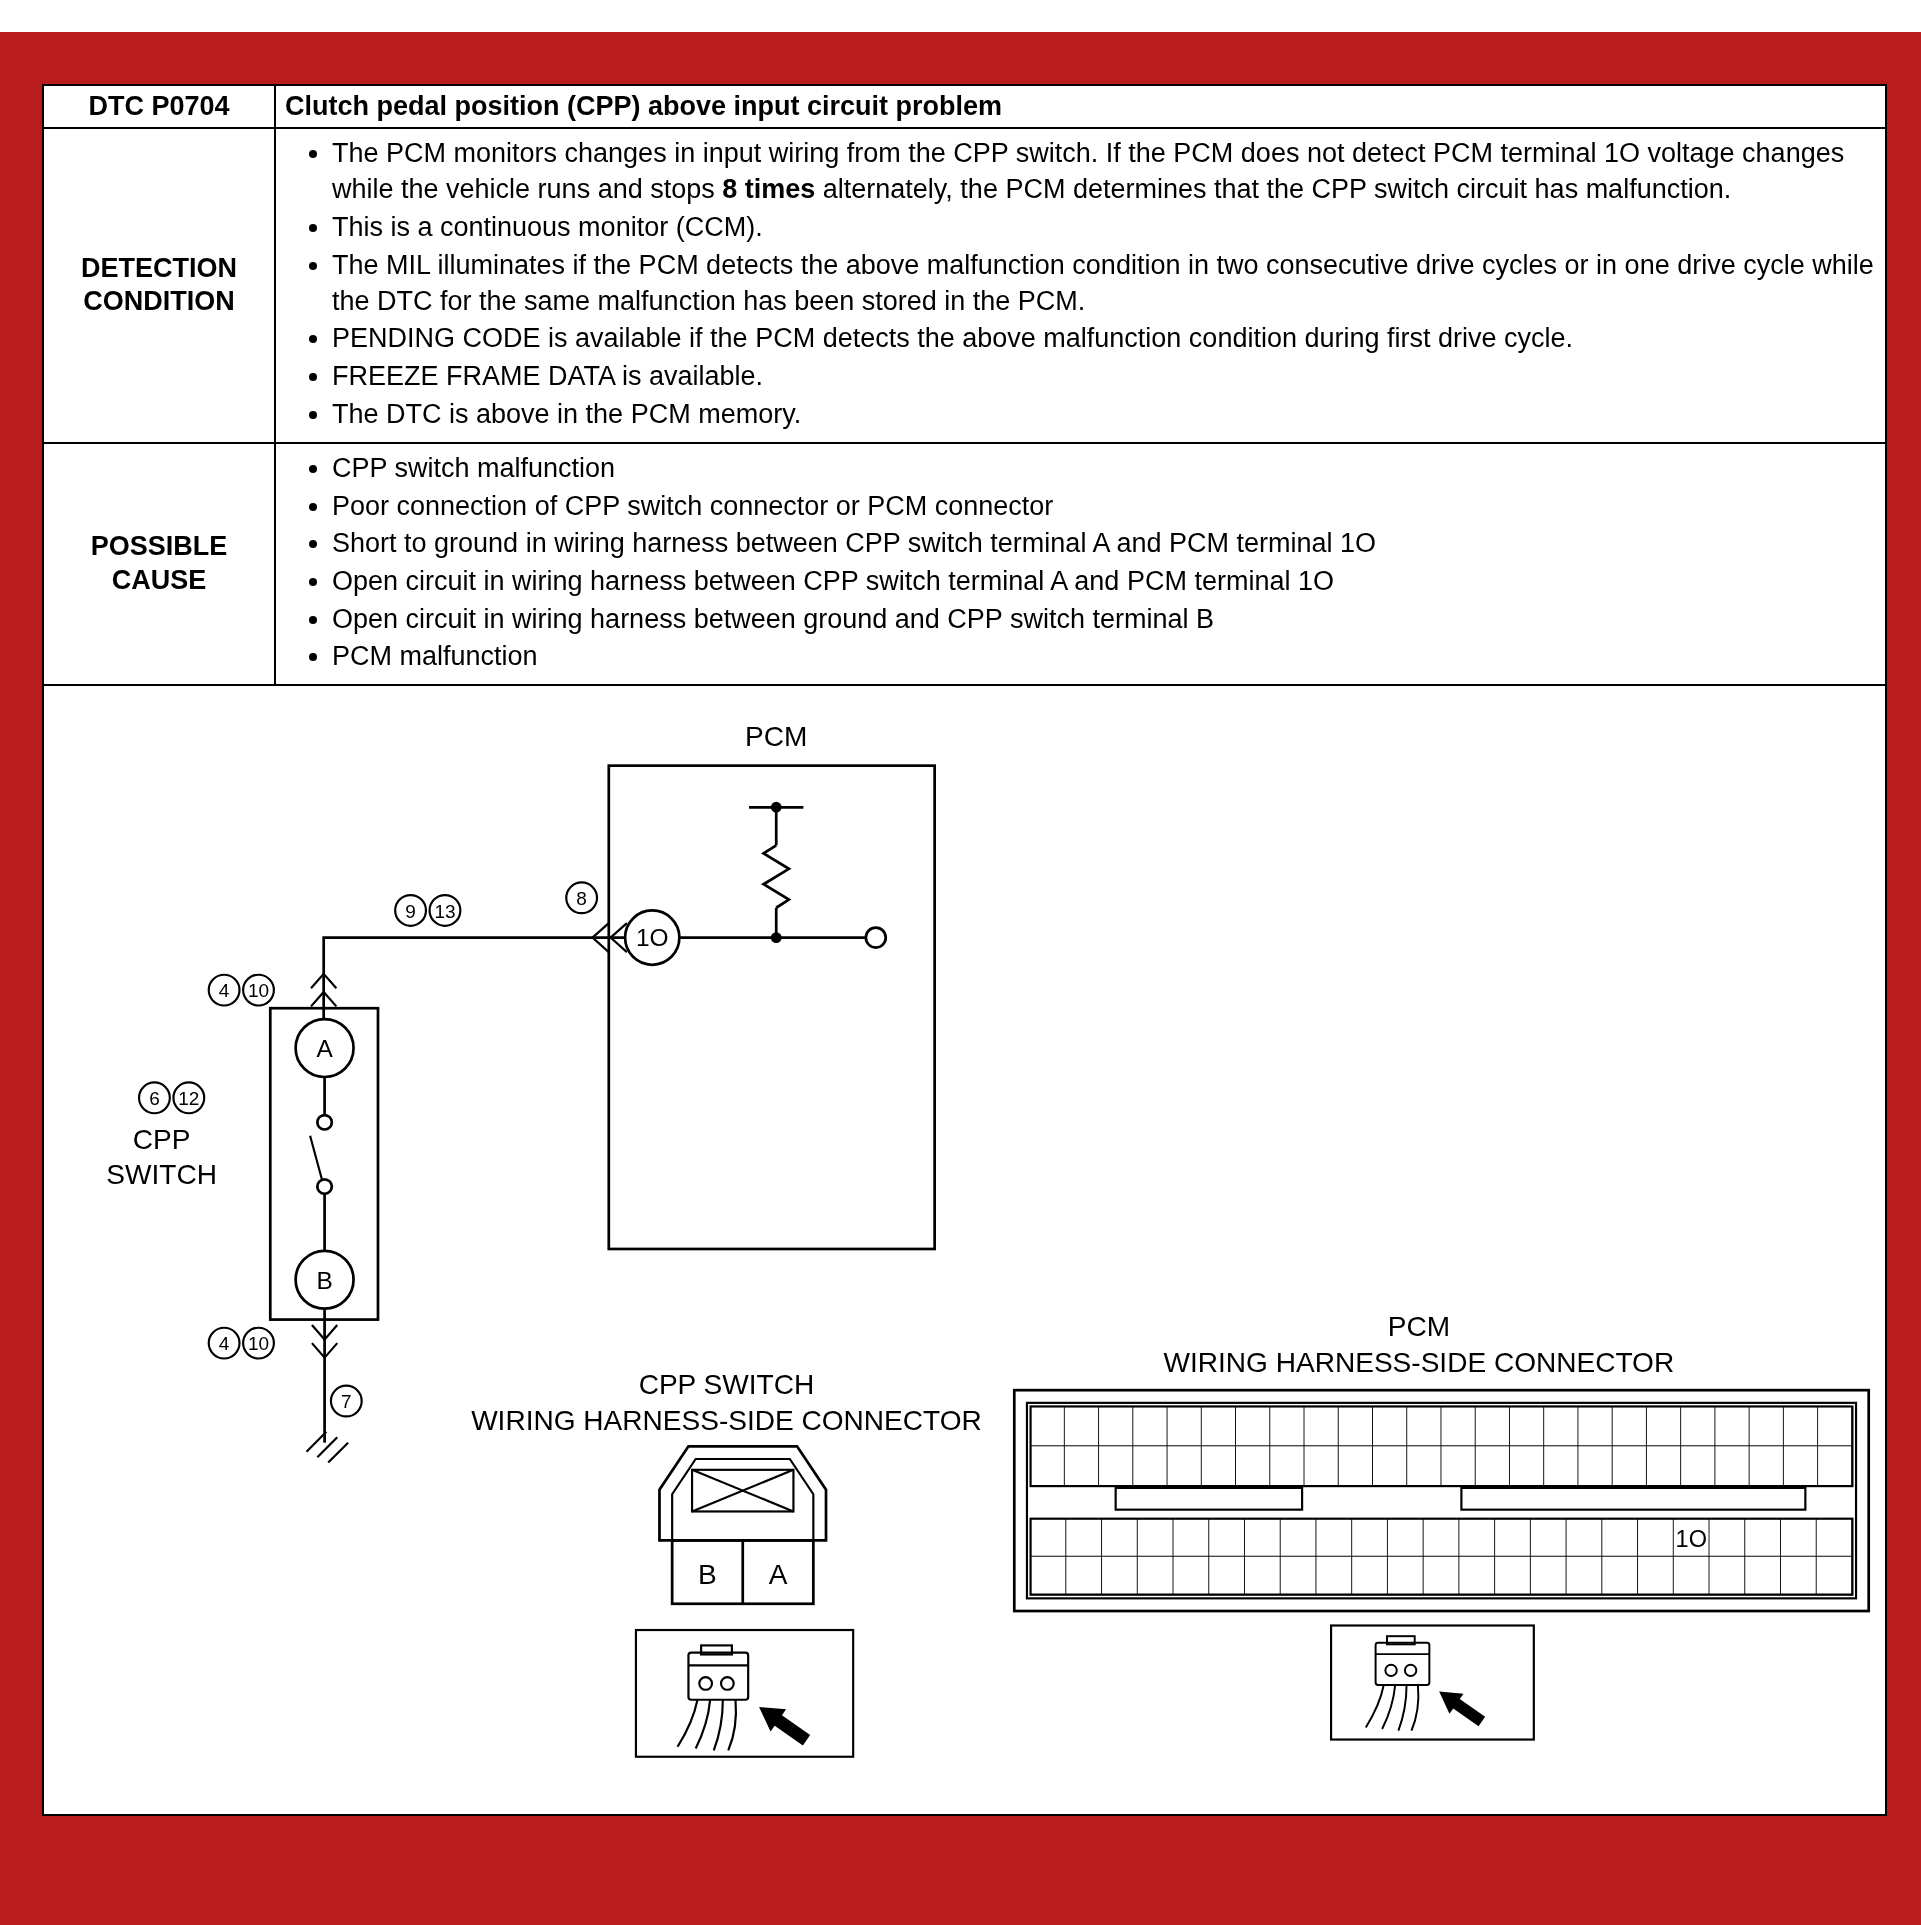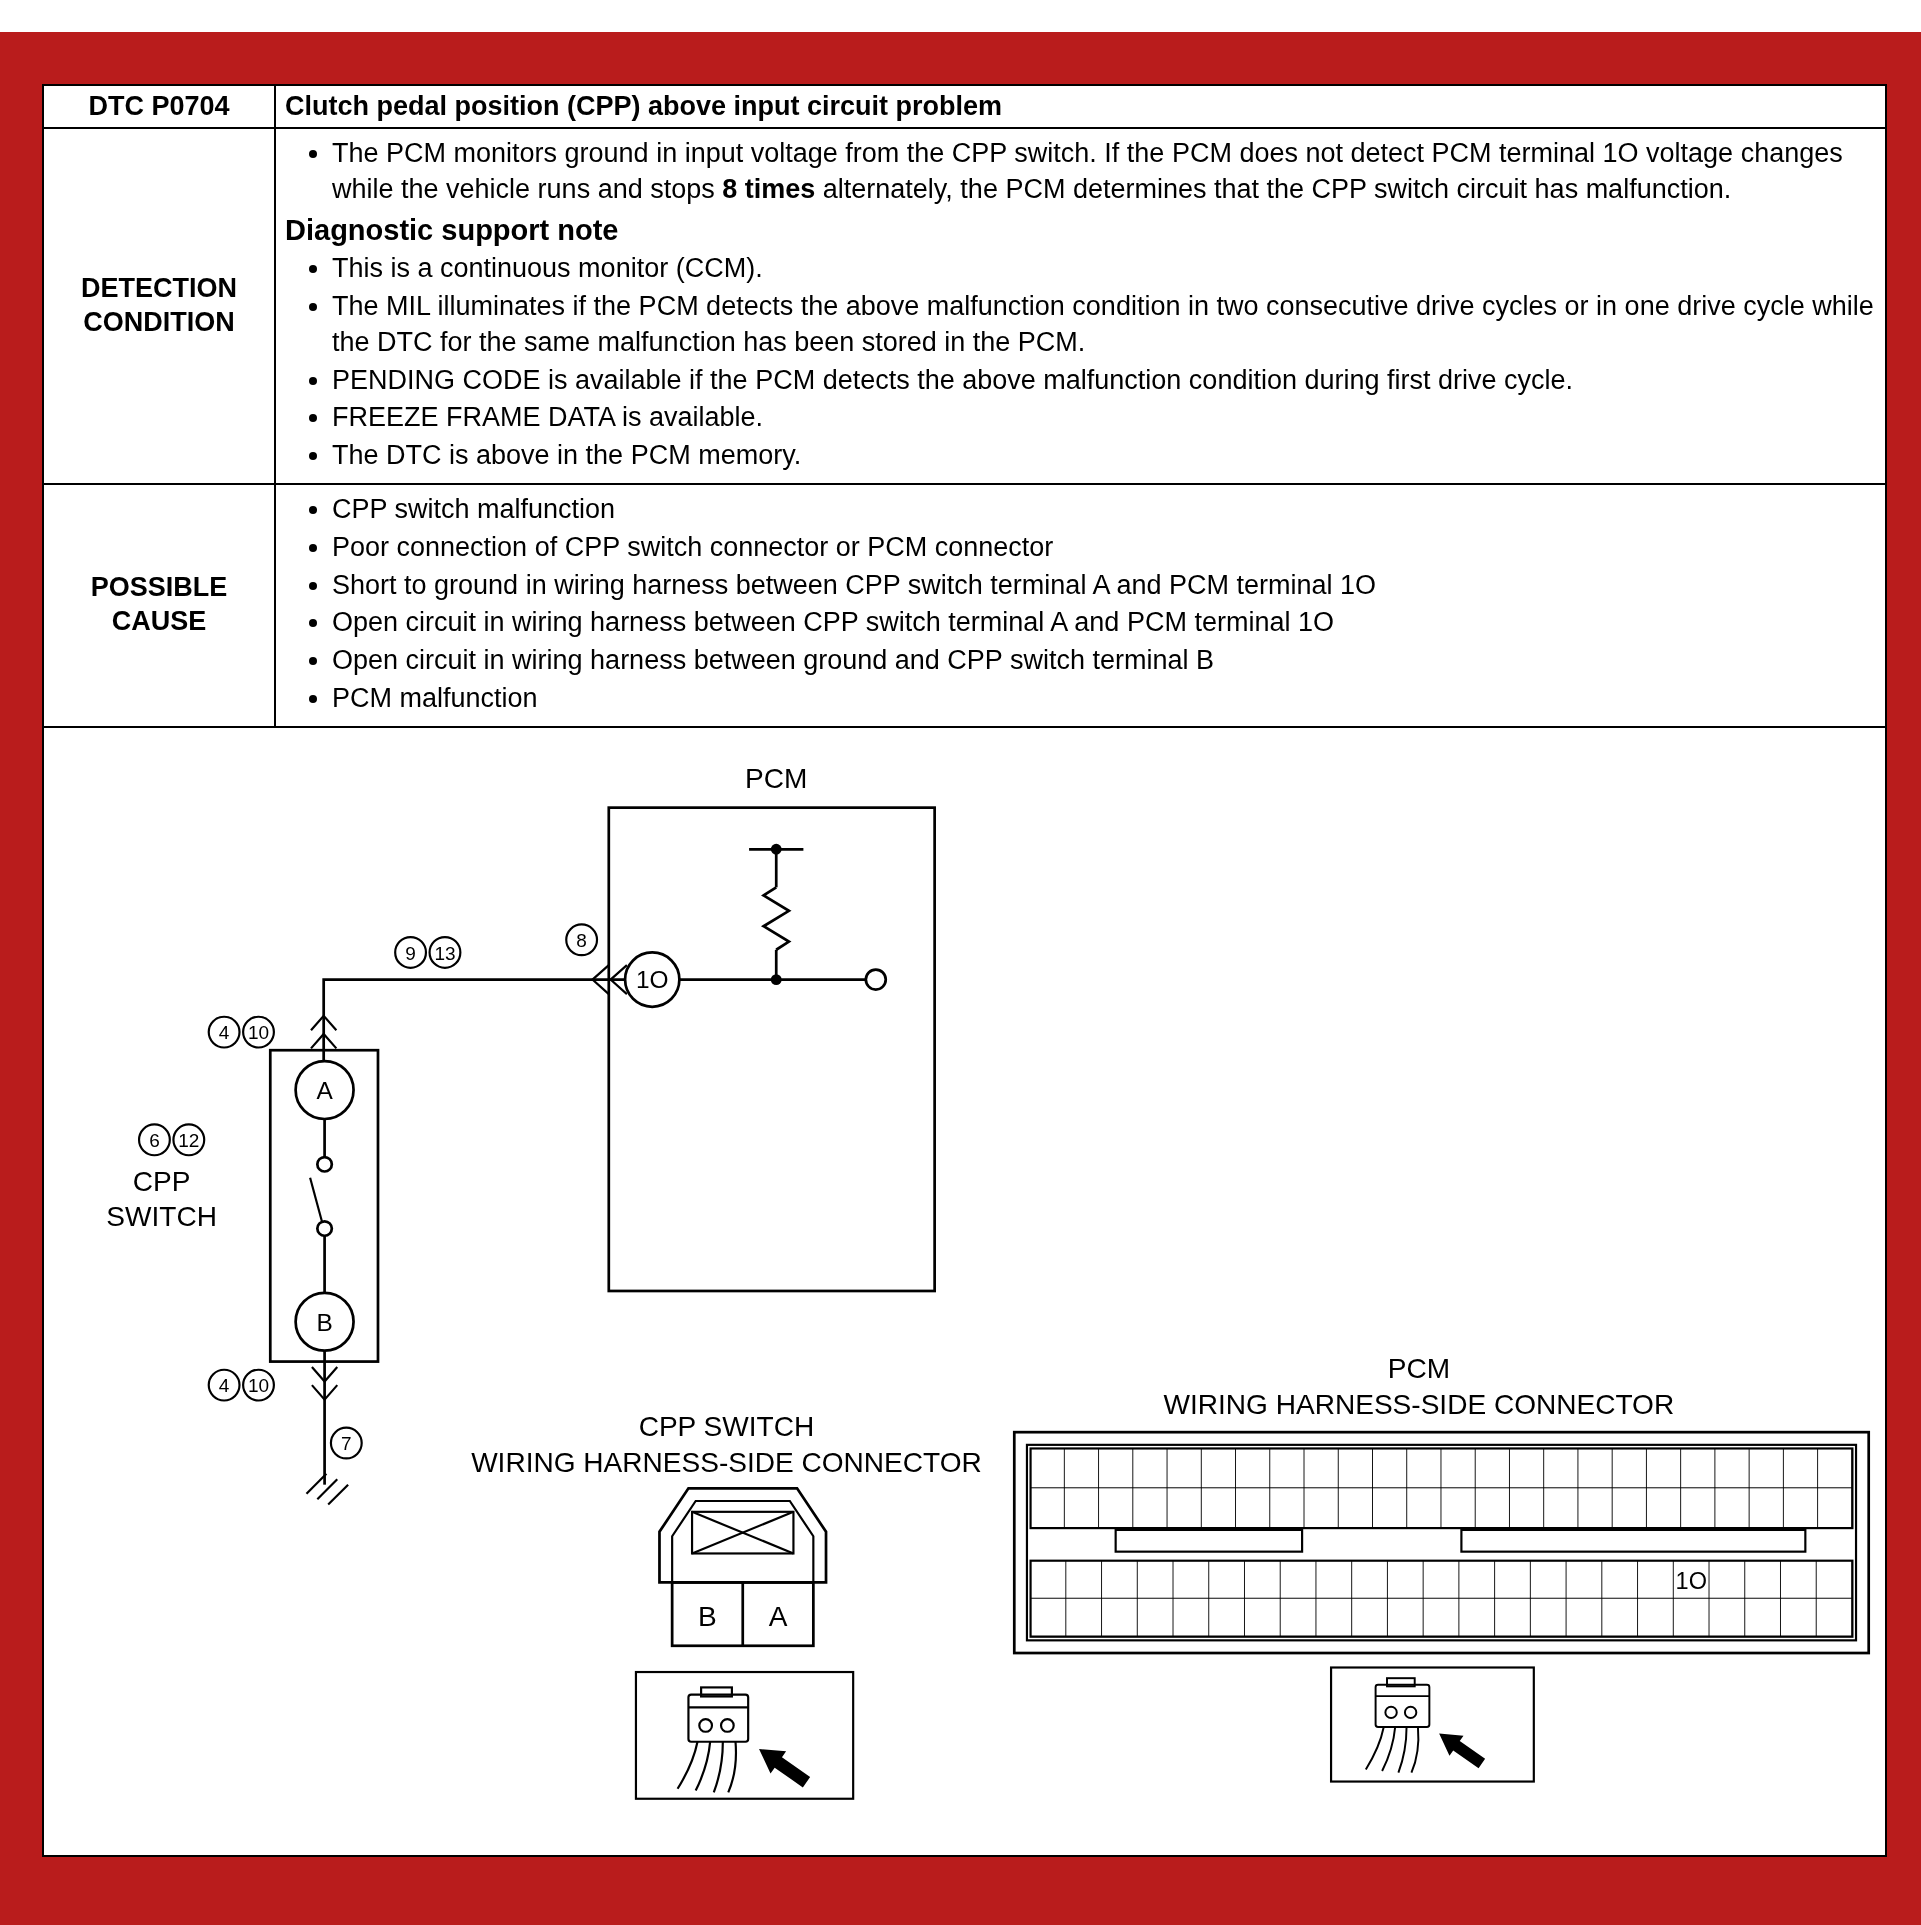--- a/index.html
+++ b/index.html
@@ -58,23 +58,22 @@
       </div>
     </div>
 
     <div class="trow">
       <div class="cl">
         <span>DETECTION
 CONDITION</span>
       </div>
       <div class="cr">
         <ul class="blist">
-          <li><span>The PCM monitors ground in input voltage from the CPP switch. If the PCM does not detect PCM terminal 1O voltage changes while the vehicle runs and stops </span><b>8 times</b><span> alternately, the PCM determines that the CPP switch circuit has malfunction.</span></li>
+          <li><span>The PCM monitors changes in input wiring from the CPP switch. If the PCM does not detect PCM terminal 1O voltage changes while the vehicle runs and stops </span><b>8 times</b><span> alternately, the PCM determines that the CPP switch circuit has malfunction.</span></li>
         </ul>
-        <div class="subhead">Diagnostic support note</div>
         <ul class="blist">
           <li>This is a continuous monitor (CCM).</li>
           <li>The MIL illuminates if the PCM detects the above malfunction condition in two consecutive drive cycles or in one drive cycle while the DTC for the same malfunction has been stored in the PCM.</li>
           <li>PENDING CODE is available if the PCM detects the above malfunction condition during first drive cycle.</li>
           <li>FREEZE FRAME DATA is available.</li>
           <li>The DTC is above in the PCM memory.</li>
         </ul>
       </div>
     </div>
 

